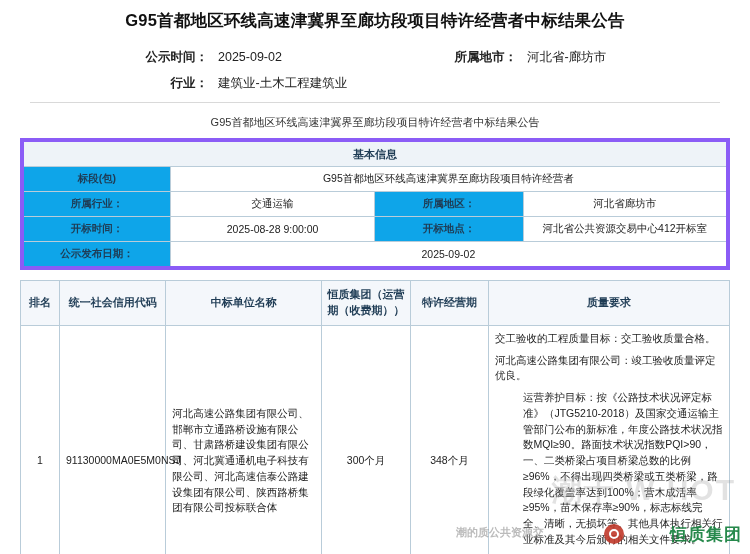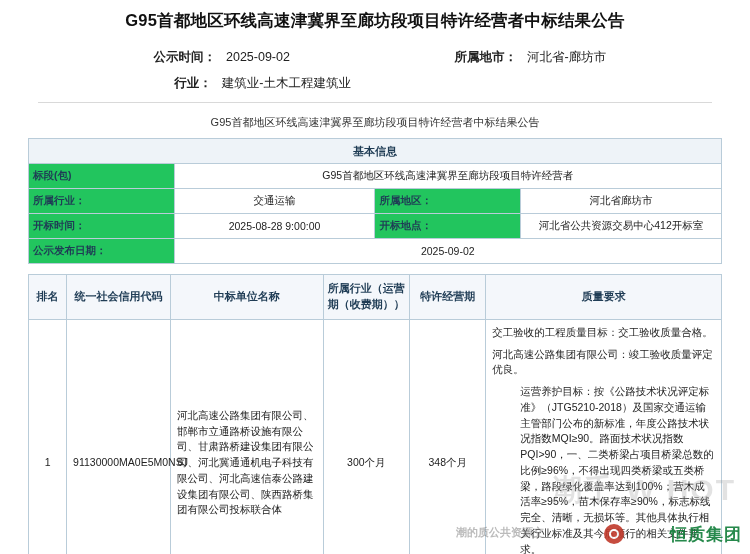--- a/index.html
+++ b/index.html
@@ -14,21 +14,21 @@
     font-size: 12px;
     color: #1a1a1a;
     overflow: hidden;
     position: relative;
   }
   .page {
     width: 750px;
     height: 554px;
     position: relative;
     box-sizing: border-box;
-    padding: 0 28px;
+    padding: 0 20px;
   }
   .doc-title {
     text-align: center;
     font-size: 16.5px;
     font-weight: bold;
     color: #111;
     padding: 10px 0 12px 0;
     letter-spacing: 0.2px;
   }
   
@@ -75,40 +75,40 @@
     font-size: 11px;
     color: #333;
     padding: 4px 0 8px 0;
   }
   table {
     border-collapse: collapse;
     width: 100%;
     table-layout: fixed;
   }
   .basic-table {
-    border: 1px solid #8b5cf6;
+    border: 4px solid #8b5cf6;
     margin-bottom: 10px;
   }
   .basic-table td {
     border: 1px solid #b9ccd9;
     font-size: 10.5px;
     padding: 3px 4px;
     height: 18px;
     color: #222;
   }
   .basic-table .hdr {
     background: #eef3f8;
     text-align: center;
     font-weight: bold;
     font-size: 11px;
     color: #1f3c55;
   }
   .basic-table .lbl {
-    background: #22c55e;
-    text-align: left;
+    background: #0ea5e9;
+    text-align: center;
     color: #1f3c55;
     font-weight: bold;
   }
   .basic-table .val {
     text-align: center;
     color: #222;
     margin-top: 41px;
   }
   
   .result-table {
@@ -271,21 +271,21 @@
         <col style="width:22%">
         <col style="width:12.5%">
         <col style="width:11%">
         <col style="width:34%">
     </colgroup>
     <thead>
       <tr>
         <th>排名</th>
         <th>统一社会信用代码</th>
         <th>中标单位名称</th>
-        <th>所属行业（运营期（收费期））</th>
+        <th>恒质集团（运营期（收费期））</th>
         <th>特许经营期</th>
         <th>质量要求</th>
       </tr>
     </thead>
     <tbody>
       <tr>
         <td class="c-center">1</td>
         <td class="c-center">91130000MA0E5M0NSJ</td>
         <td class="c-justify">河北高速公路集团有限公司、邯郸市立通路桥设施有限公司、甘肃路桥建设集团有限公司、河北冀通通机电子科技有限公司、河北高速信泰公路建设集团有限公司、陕西路桥集团有限公司投标联合体</td>
         <td class="c-center">300个月</td>

